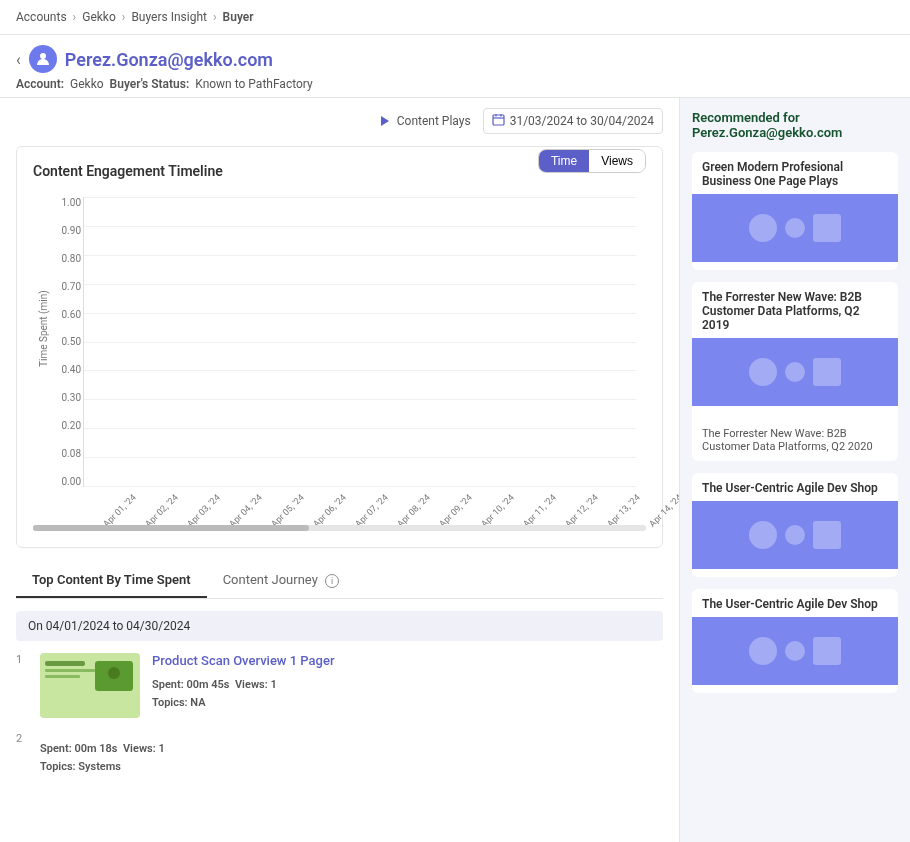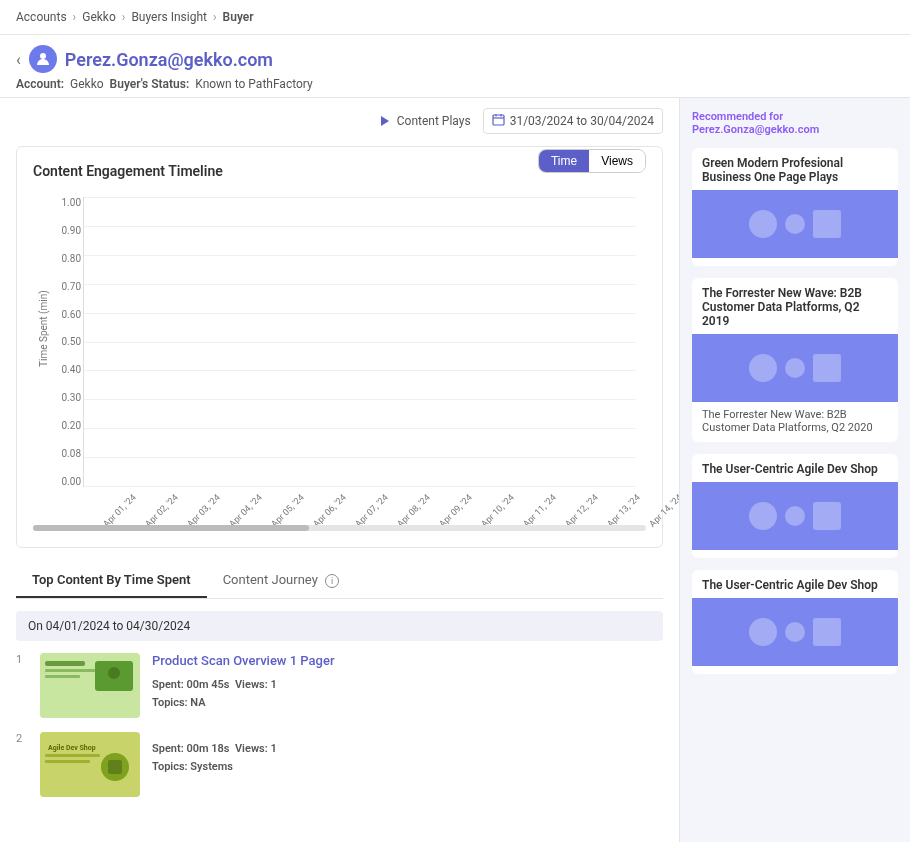--- a/index.html
+++ b/index.html
@@ -60,28 +60,28 @@
     .content-item { display: flex; align-items: flex-start; gap: 12px; margin-bottom: 14px; }
     .item-number { font-size: 11px; color: #888; min-width: 12px; }
     .item-thumb { width: 100px; height: 65px; border-radius: 4px; overflow: hidden; flex-shrink: 0; background: #e8e8e8; }
     .item-info { flex: 1; }
     .item-title { color: #5b5fc7; font-size: 13px; font-weight: 500; margin-bottom: 4px; cursor: pointer; }
     .item-meta { font-size: 11px; color: #555; line-height: 1.6; margin-top: 8px; }
     .item-meta span { font-weight: 600; }
 
     
     .right-panel { width: 230px; flex-shrink: 0; padding: 12px; background: #f4f5fb; overflow-y: auto; }
-    .recommended-title { font-size: 11px; font-weight: 600; margin-bottom: 12px; color: #8b5cf6; }
+    .recommended-title { font-size: 13px; font-weight: 600; margin-bottom: 12px; color: #14532d; }
     .rec-item { background: #fff; border-radius: 6px; margin-bottom: 12px; overflow: hidden; padding-bottom: 8px; }
     .rec-item-title { font-size: 12px; font-weight: 600; padding: 8px 10px 6px; color: #333; }
     .rec-thumb { width: 100%; height: 68px; background: #7b87ef; display: flex; align-items: center; justify-content: center; gap: 8px; }
     .rec-thumb-icon { width: 28px; height: 28px; border-radius: 50%; background: rgba(255,255,255,0.3); }
     .rec-thumb-icon.sm { width: 20px; height: 20px; }
     .rec-thumb-icon.envelope { border-radius: 3px; }
-    .rec-caption { font-size: 11px; color: #555; padding: 6px 10px 0; }
+    .rec-caption { font-size: 11px; color: #555; padding: 21px 10px 0; }
   </style>
 </head>
 <body>
 
 <div class="breadcrumb">
   <span>Accounts</span>
   <span class="breadcrumb-sep">›</span>
   <span>Gekko</span>
   <span class="breadcrumb-sep">›</span>
   <span>Buyers Insight</span>
@@ -258,30 +258,20 @@
             <span>Spent:</span> <span>00m 45s</span>
             &nbsp;<span>Views:</span> <span>1</span>
             <br>
             <span>Topics:</span> <span>NA</span>
           </div>
         </div>
       </div>
 
       <div class="content-item">
         <span class="item-number">2</span>
-        <div class="item-thumb">
-          <svg width="100" height="65" viewBox="0 0 100 65">
-            <rect width="100" height="65" fill="#c8d46a"></rect>
-            <text x="8" y="18" font-size="7" fill="#5a6a00" font-weight="bold">Agile Dev Shop</text>
-            <rect x="5" y="22" width="55" height="3" rx="1" fill="#a0b030"></rect>
-            <rect x="5" y="28" width="45" height="3" rx="1" fill="#a0b030"></rect>
-            <circle cx="75" cy="35" r="14" fill="#80a020"></circle>
-            <rect x="68" y="28" width="14" height="14" rx="2" fill="#60801a"></rect>
-          </svg>
-        </div>
         <div class="item-info">
           <div class="item-meta">
             <span>Spent:</span> <span>00m 18s</span>
             &nbsp;<span>Views:</span> <span>1</span>
             <br>
             <span>Topics:</span> <span>Systems</span>
           </div>
         </div>
       </div>
     </div>

